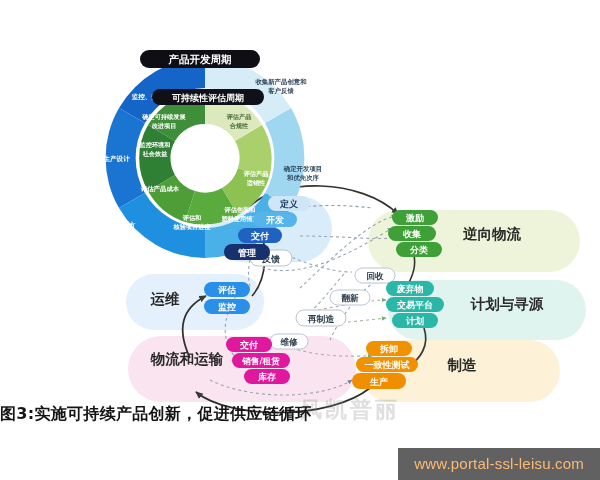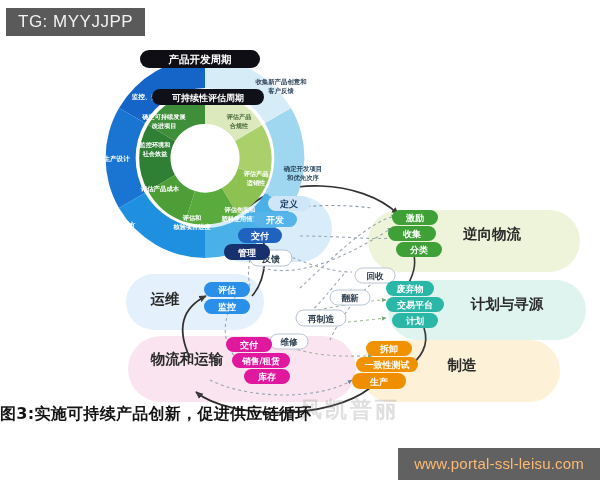--- a/index.html
+++ b/index.html
@@ -50,21 +50,20 @@
     letter-spacing:3px; white-space:nowrap; pointer-events:none;
   }
   
   text { font-family: "DejaVu Sans", "Liberation Sans", sans-serif; }
 </style>
 </head>
 <body>
 
 <div id="stage">
 
-  <div class="tg-tag">TG: MYYJJPP</div>
 
   <div id="diagram">
   <svg width="600" height="400" viewBox="0 0 600 400" xmlns="http://www.w3.org/2000/svg">
     <defs>
       <marker id="ah" viewBox="0 0 10 10" refX="8" refY="5" markerWidth="5" markerHeight="5" orient="auto">
         <path d="M0,1 L9,5 L0,9 z" fill="#3a3a3a"></path>
       </marker>
       <marker id="ahg" viewBox="0 0 10 10" refX="8" refY="5" markerWidth="5" markerHeight="5" orient="auto">
         <path d="M0,1 L9,5 L0,9 z" fill="#7aa87a"></path>
       </marker>

